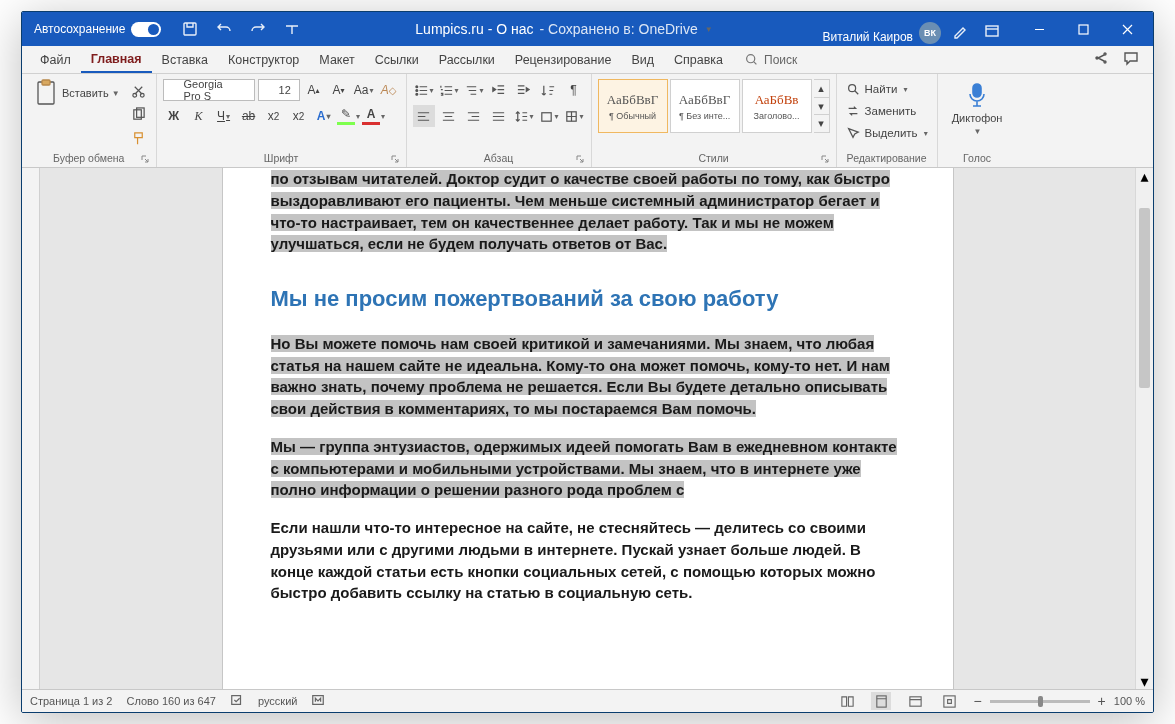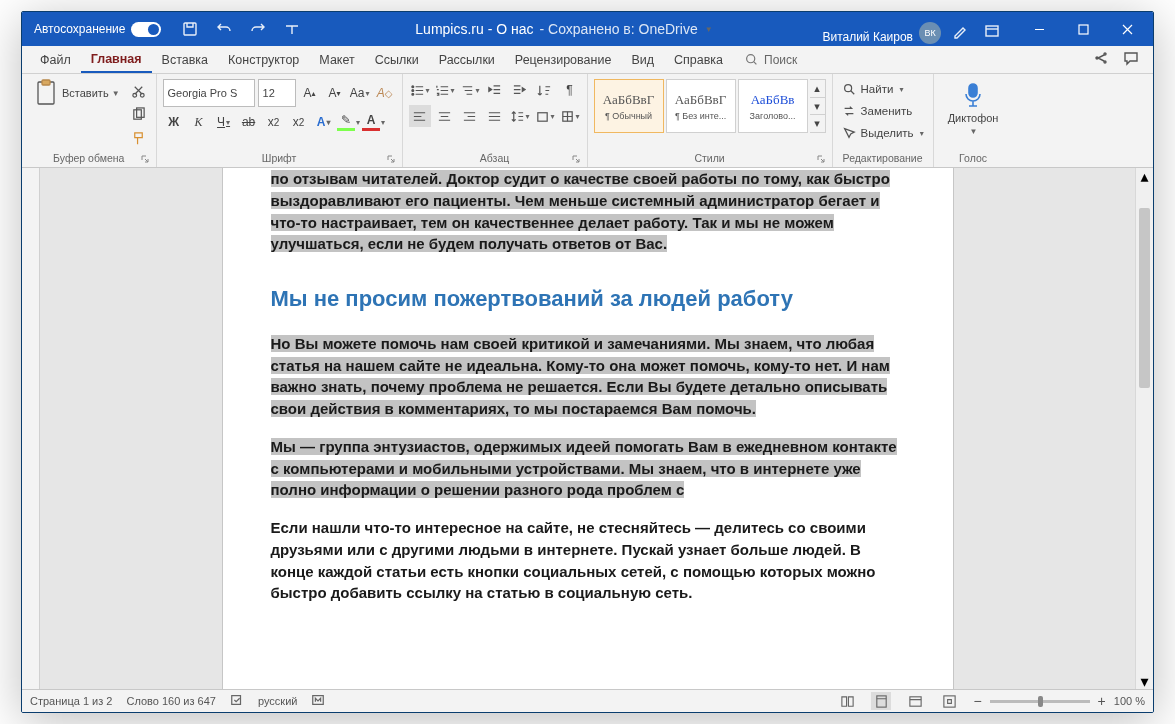--- a/index.html
+++ b/index.html
@@ -11,21 +11,21 @@
 .titlebar{height:34px;background:linear-gradient(#185abd,#185abd);display:flex;align-items:center;color:#fff;font-size:12px;padding:8px 4px;gap:6px}
 .titlebar .segl{display:flex;align-items:center;gap:8px}
 .autosave{display:flex;align-items:center;gap:6px;padding:0 8px}
 .toggle{width:30px;height:15px;border-radius:8px;background:#fff;position:relative}
 .toggle::after{content:"";position:absolute;width:11px;height:11px;border-radius:50%;background:#185abd;top:2px;right:2px}
 .tb-btn{width:26px;height:26px;display:flex;align-items:center;justify-content:center;opacity:.9}
 .tb-btn svg{width:16px;height:16px;stroke:#fff;fill:none;stroke-width:1.4}
 .title-center{flex:1;display:flex;align-items:center;justify-content:center;gap:6px}
 .title-center .doc{font-size:14px}
 .title-right{display:flex;align-items:flex-end;gap:6px}
-.avatar{width:22px;height:22px;border-radius:50%;background:#6b8fb3;display:flex;align-items:center;justify-content:center;font-size:9px;font-weight:400}
+.avatar{width:22px;height:22px;border-radius:50%;background:#6b8fb3;display:flex;align-items:center;justify-content:center;font-size:9px;font-weight:700}
 .winbtns{display:flex;margin-left:6px}
 .winbtn{width:44px;height:30px;display:flex;align-items:center;justify-content:center}
 .winbtn svg{width:11px;height:11px;stroke:#fff;fill:none;stroke-width:1.2}
 
 
 .tabs{height:28px;background:#f3f3f3;display:flex;align-items:stretch;padding:0 8px;font-size:12.5px;color:#444;border-bottom:1px solid #d0d0d0}
 .tab{padding:0 10px;display:flex;align-items:center;cursor:pointer}
 .tab.active{color:#7f1d1d;font-weight:600;border-bottom:2.5px solid #185abd}
 .tabs .search{margin-left:12px;display:flex;align-items:center;gap:6px;color:#666;font-size:12px}
 .tabs .spacer{flex:1}
@@ -44,37 +44,37 @@
 .vbtn{display:flex;flex-direction:row;align-items:center;gap:2px;padding:2px 4px;min-width:44px}
 .vbtn .ic{width:28px;height:28px;display:flex;align-items:center;justify-content:center}
 .vbtn .lab{font-size:11px;white-space:nowrap}
 .minibtns{display:flex;flex-direction:column;gap:2px;padding-top:2px}
 .minibtn{width:22px;height:22px;display:flex;align-items:center;justify-content:center}
 .minibtn svg,.sbtn svg{width:15px;height:15px;stroke:#555;fill:none;stroke-width:1.3}
 
 
 .font-rows{display:flex;flex-direction:column;gap:4px;padding-top:2px}
 .row{display:flex;align-items:center;gap:3px}
-.combo{height:28px;border:1px solid #bcbcbc;background:#fff;display:flex;align-items:center;padding:0 4px;font-size:11px}
+.combo{height:22px;border:1px solid #bcbcbc;background:#fff;display:flex;align-items:center;padding:0 20px;font-size:11px}
 .combo.font{width:92px}
 .combo.size{width:38px}
 .sbtn{width:22px;height:22px;display:flex;align-items:center;justify-content:center;font-size:12px;color:#444}
 .sbtn.bold{font-weight:700}
 .sbtn.ital{font-style:italic;font-family:Georgia}
 .colorstrip{width:18px;height:3px;margin-top:1px}
 
 
 .para-rows{display:flex;flex-direction:column;gap:4px;padding-top:2px}
 
 
 .styles{display:flex;gap:2px;padding-top:2px}
 .stylecard{width:70px;height:54px;border:1px solid #d0d0d0;background:#fff;display:flex;flex-direction:column;align-items:center;justify-content:center;font-size:9px;color:#555;gap:3px}
 .stylecard.sel{border-color:#f0b860;background:#fdf3e3}
 .stylecard .prev{font-family:Georgia;font-size:13px}
-.stylecard .prev.blue{color:#1d4ed8}
+.stylecard .prev.blue{color:#c2410c}
 .style-more{width:16px;display:flex;flex-direction:column;border:1px solid #d0d0d0;border-left:none}
 .style-more div{flex:1;display:flex;align-items:center;justify-content:center;border-bottom:1px solid #d0d0d0}
 .style-more div:last-child{border:none}
 
 
 .edit-rows{display:flex;flex-direction:column;gap:2px;padding-top:2px}
 .edit-item{display:flex;align-items:center;gap:5px;font-size:11.5px;height:20px;padding:0 3px}
 .edit-item svg{width:14px;height:14px;stroke:#555;fill:none;stroke-width:1.4}
 
 
@@ -473,21 +473,21 @@
           </div>
   </div>
 
 </div>
 
 <div class="docarea">
   <div class="ruler-v"></div>
   <div class="page-wrap">
     <div class="page">
       <p class="p1"><span class="sel">по отзывам читателей. Доктор судит о качестве своей работы по тому, как быстро выздоравливают его пациенты. Чем меньше системный администратор бегает и что-то настраивает, тем он качественнее делает работу. Так и мы не можем улучшаться, если не будем получать ответов от Вас.</span></p>
-      <h2>Мы не просим пожертвований за людей работу</h2>
+      <h2>Мы не просим пожертвований за свою работу</h2>
       <p><span class="sel">Но Вы можете помочь нам своей критикой и замечаниями. Мы знаем, что любая статья на нашем сайте не идеальна. Кому-то она может помочь, кому-то нет. И нам важно знать, почему проблема не решается. Если Вы будете детально описывать свои действия в комментариях, то мы постараемся Вам помочь.</span></p>
       <p><span class="sel">Мы — группа энтузиастов, одержимых идеей помогать Вам в ежедневном контакте с компьютерами и мобильными устройствами. Мы знаем, что в интернете уже полно информации о решении разного рода проблем с</span></p>
       <p>Если нашли что-то интересное на сайте, не стесняйтесь — делитесь со своими друзьями или с другими людьми в интернете. Пускай узнает больше людей. В конце каждой статьи есть кнопки социальных сетей, с помощью которых можно быстро добавить ссылку на статью в социальную сеть.</p>
     </div>
   </div>
   <div class="scroll-v">
     <div class="arr top">▴</div>
     <div class="thumb"></div>
     <div class="arr bot">▾</div>
   </div>

